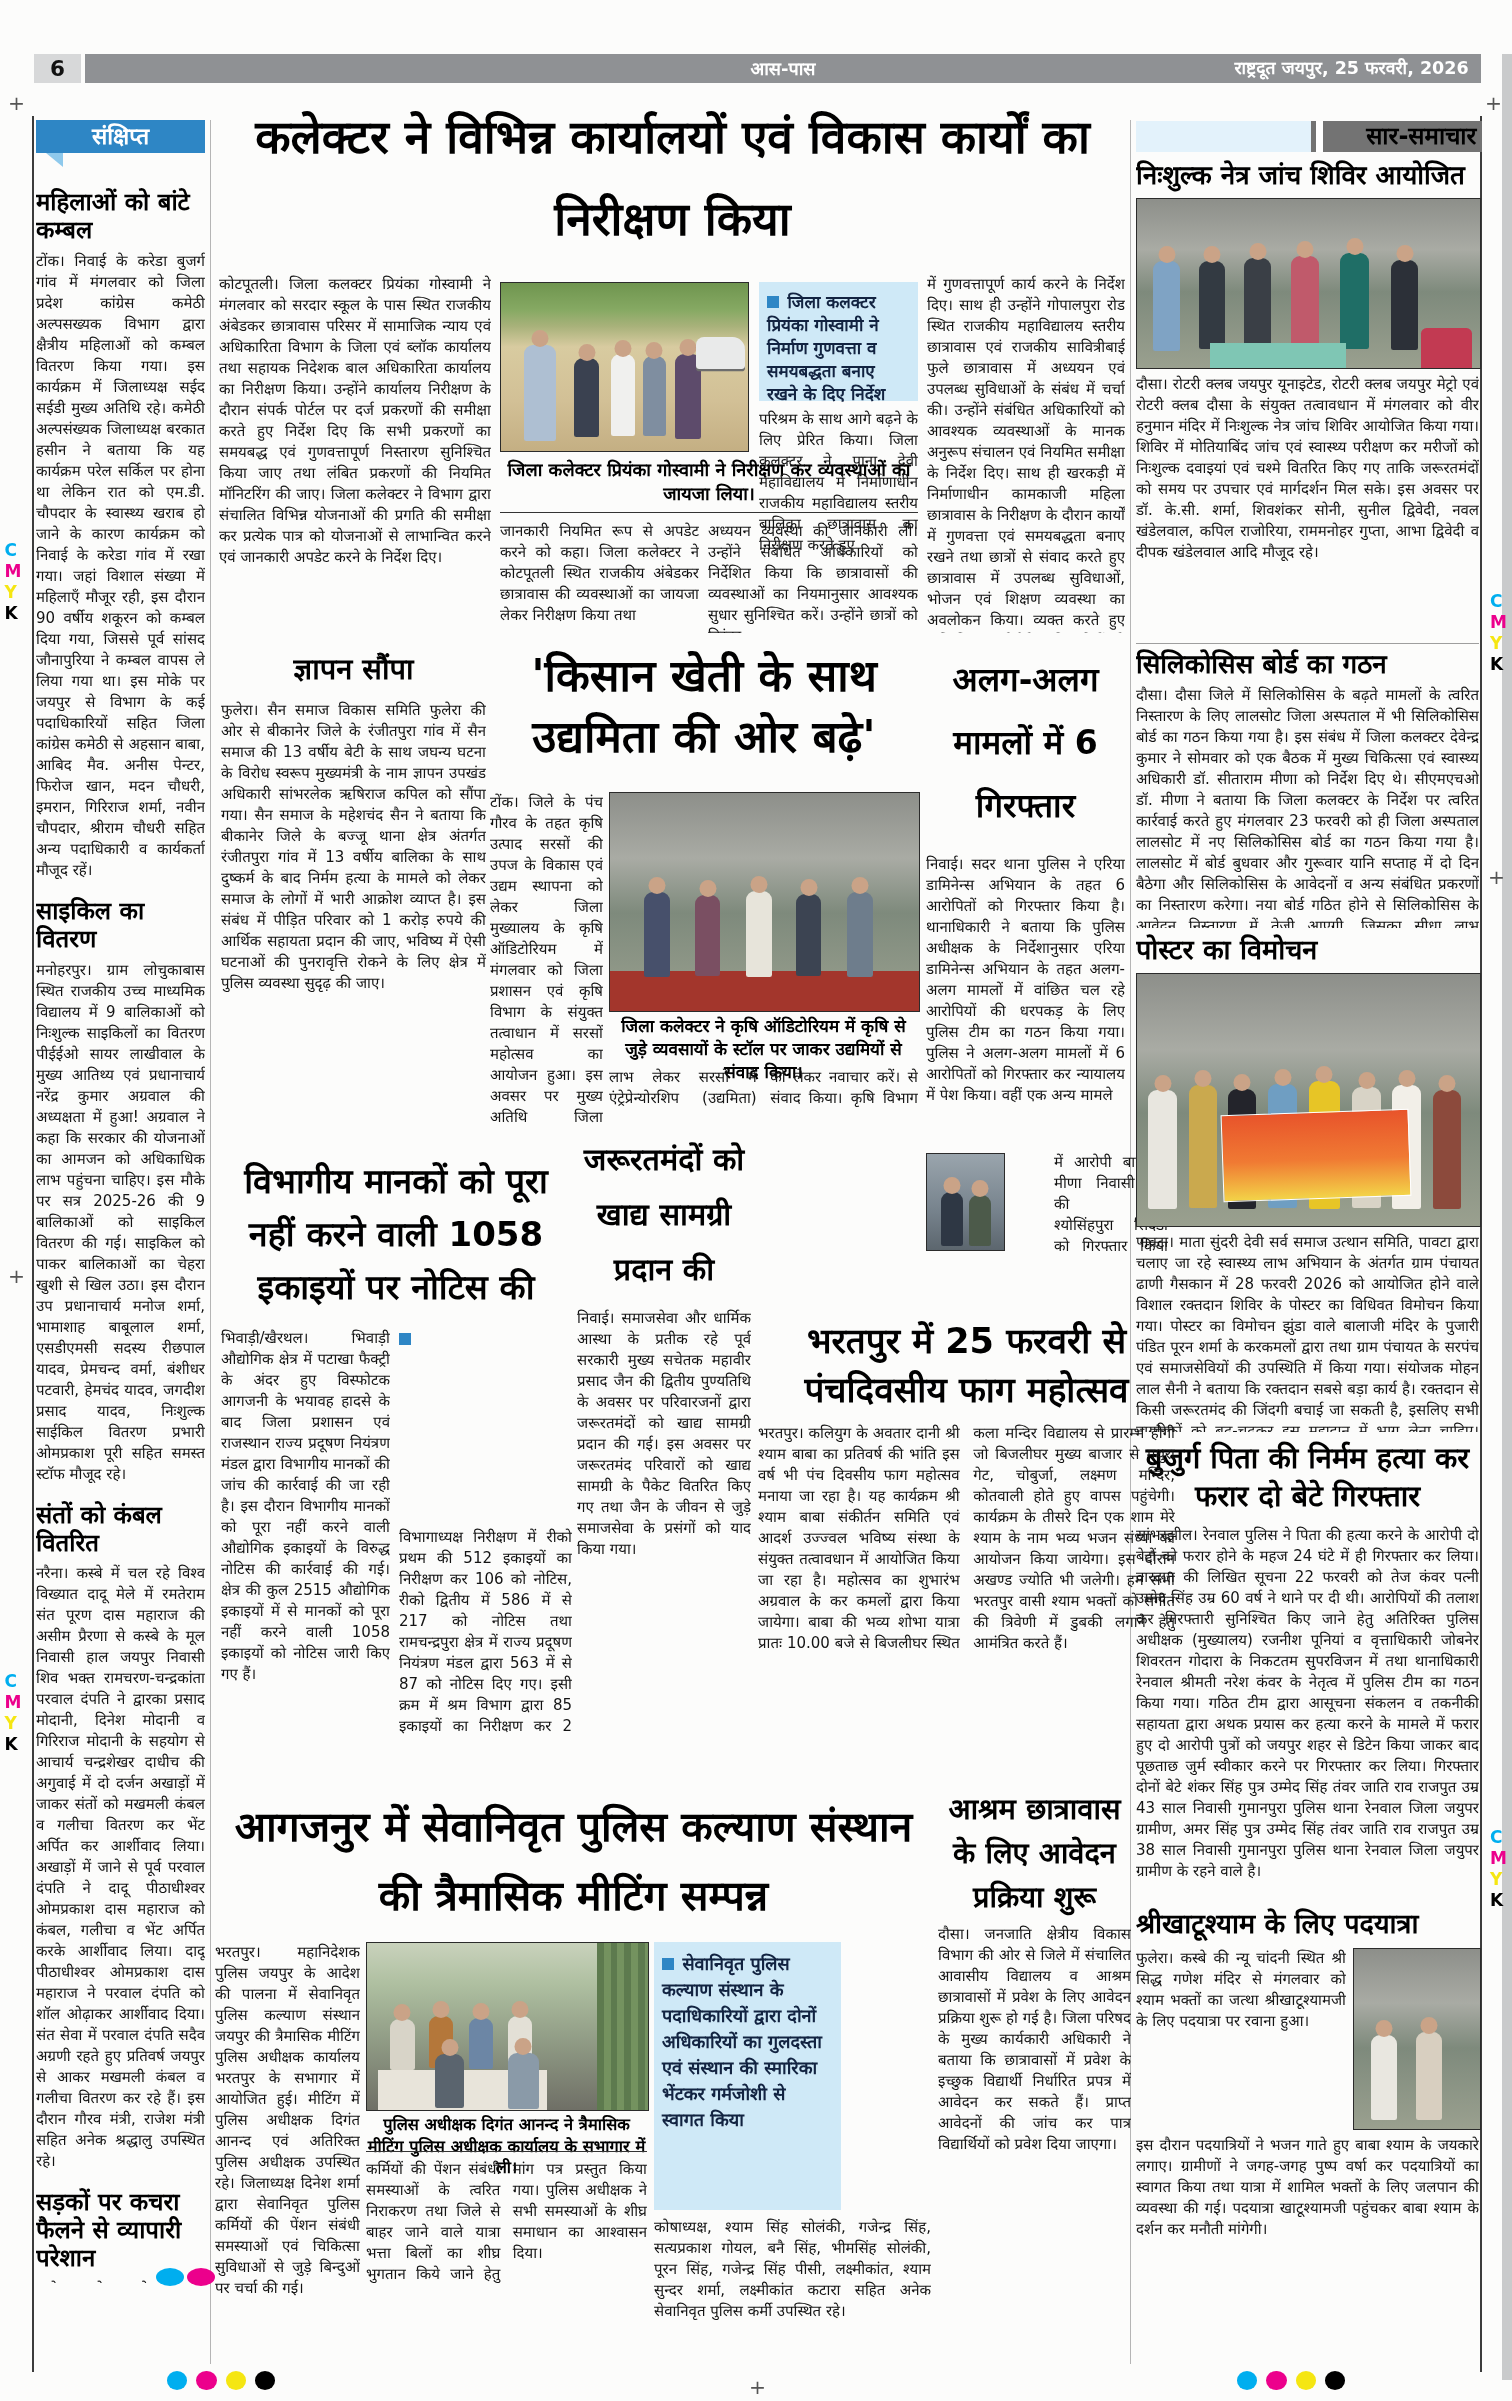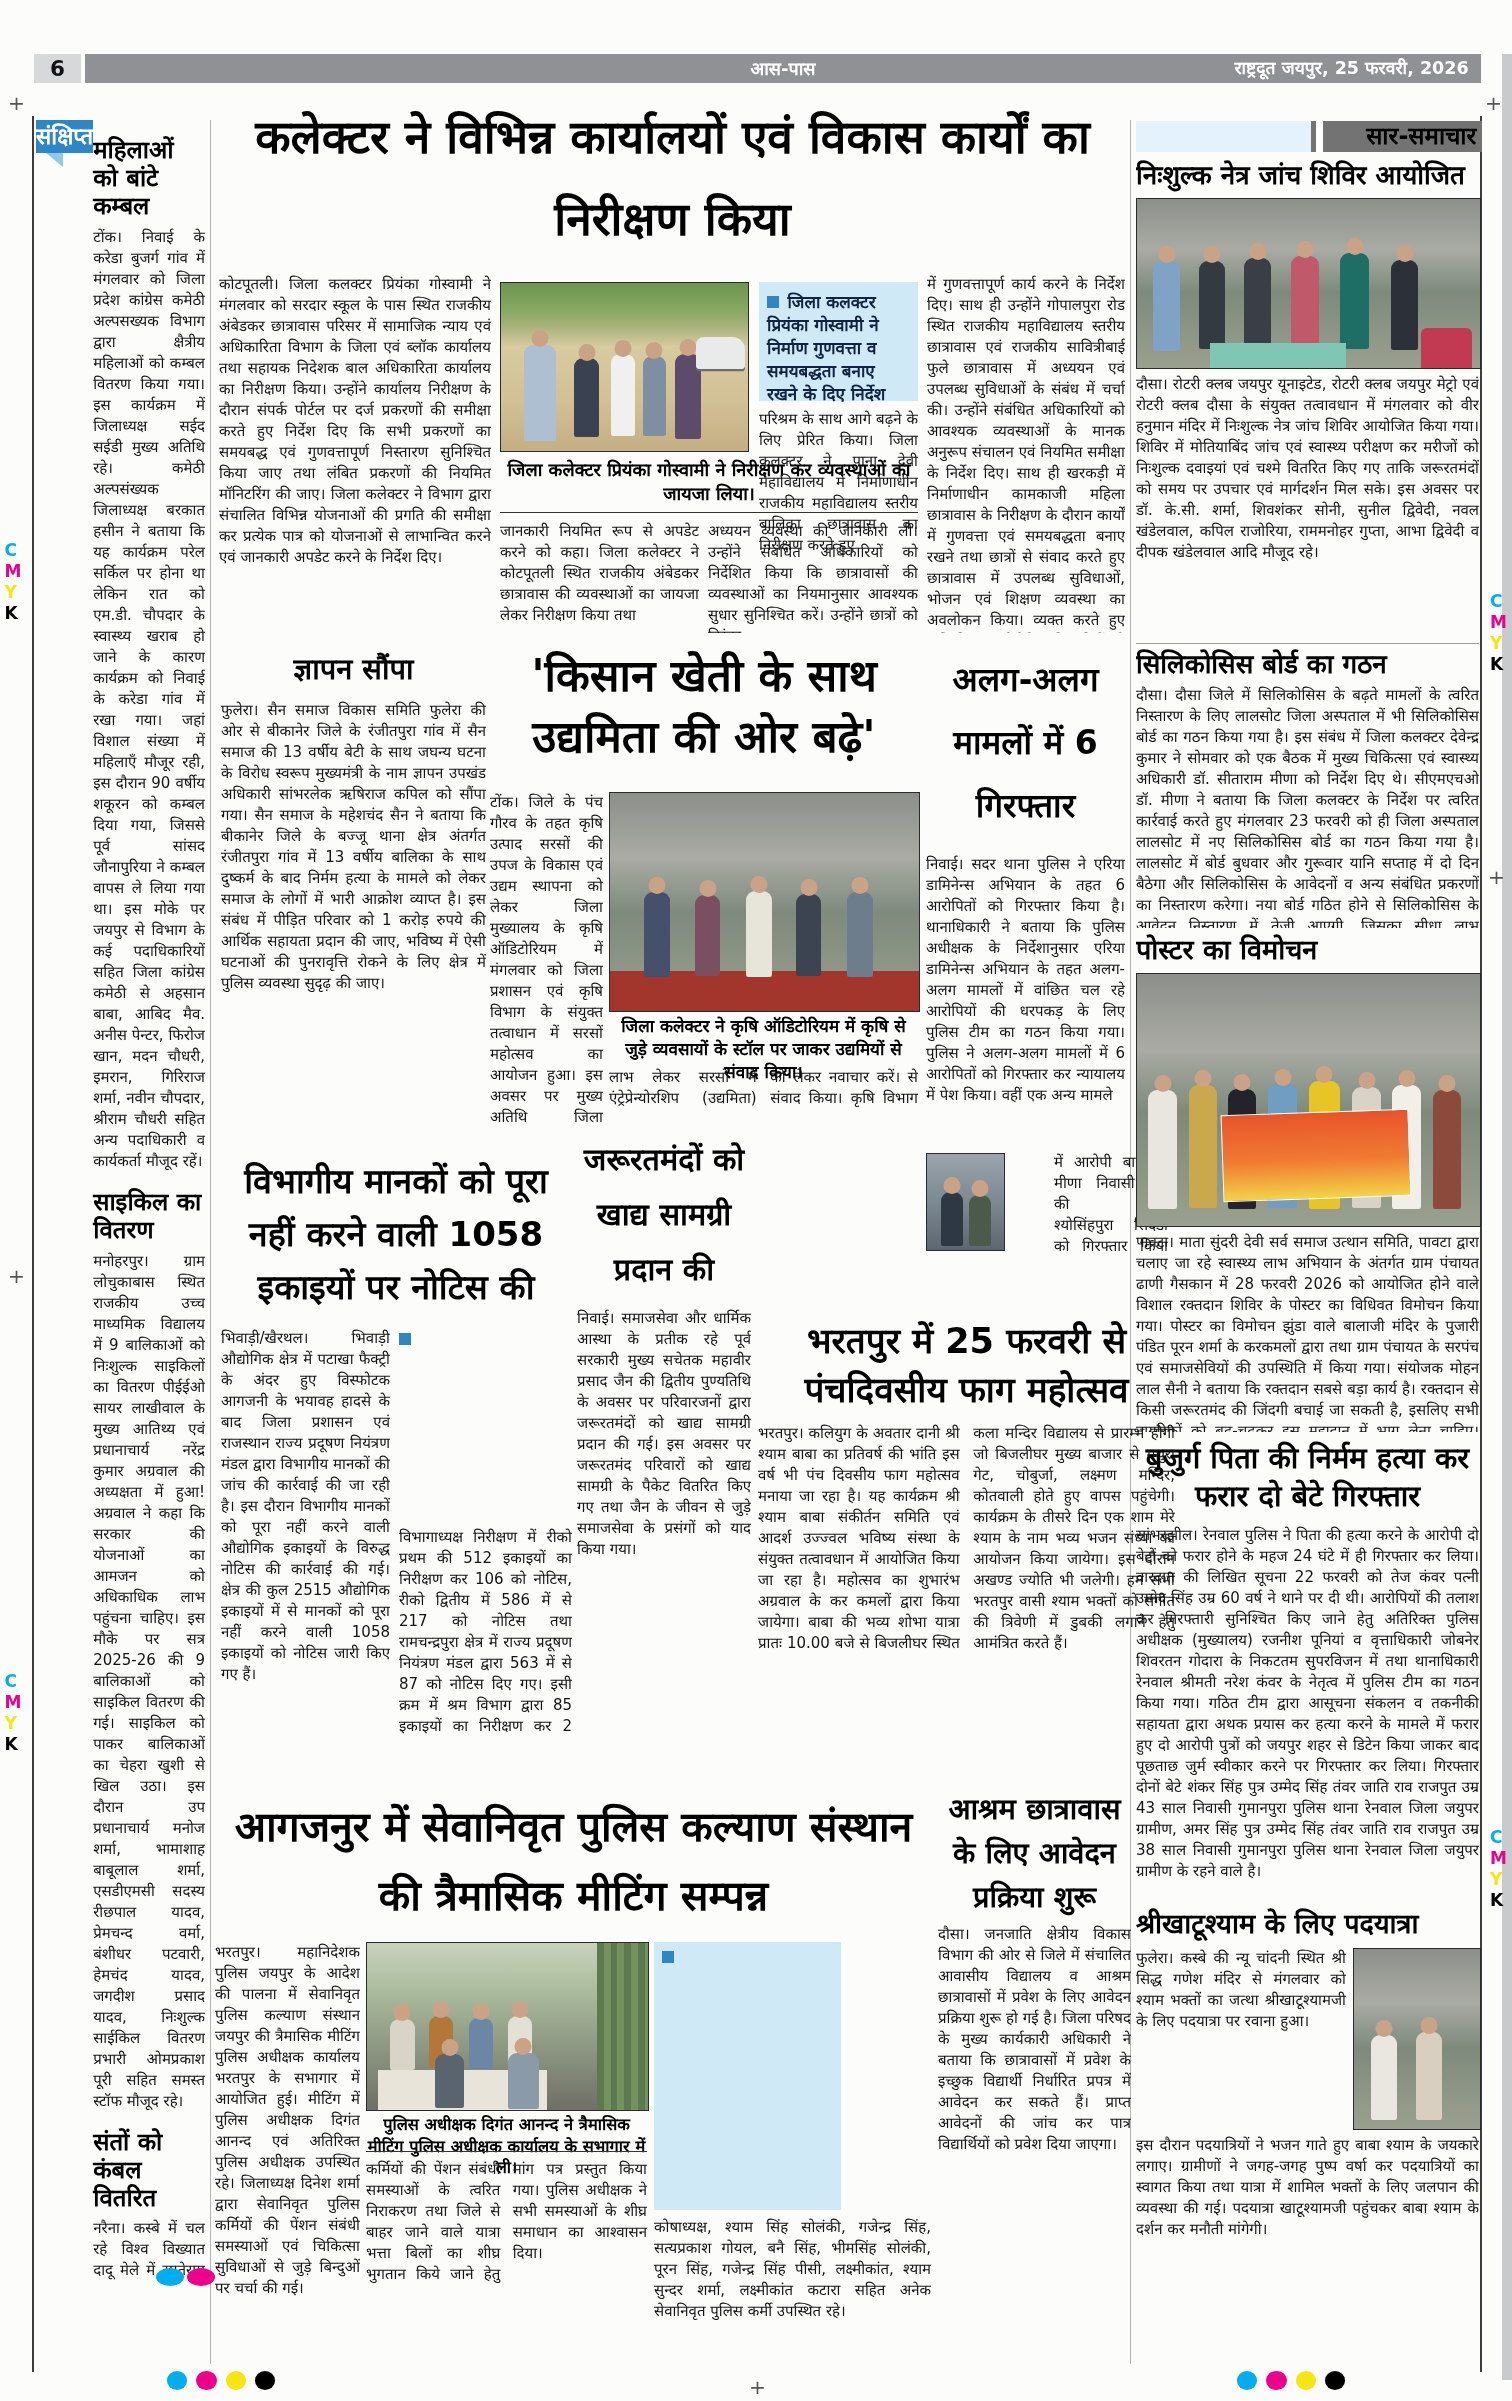--- a/index.html
+++ b/index.html
@@ -24,21 +24,21 @@
   .inset .txt{font-weight:800;color:#122341;font-size:17px;line-height:23px;}
   .bullet{display:inline-block;width:12.4px;height:12.4px;background:#2e86c5;margin-right:8px;}
   .hrule{background:#333;height:1.1px;}
   .grule{background:#9e9e9e;height:1.1px;}
   .vrule{background:#b5b5b5;width:1.1px;}
   .cap{font-weight:800;font-size:18px;line-height:24px;color:#000;text-align:center;}
   .cmyk span{display:block;font-weight:800;font-size:17px;line-height:21px;}
   .cmyk .c{color:#00aeef}.cmyk .m{color:#ec008c}.cmyk .y{color:#f5e612}.cmyk .k{color:#000}
   .dot{display:inline-block;width:20.3px;height:19px;border-radius:50%;margin-right:9px;}
   .cross{color:#555;font-size:20.3px;font-weight:400;}
-  #left-rail{display:flex;flex-direction:row;}
+  #left-rail{display:flex;flex-direction:column;}
   #left-rail h2{font-size:24px;line-height:28px;font-weight:800;margin:16px 0 6.8px 0;color:#000;}
   #left-rail p{margin:0 0 3.4px 0;}
   .tab{background:#2e86c5;color:#fff;font-weight:800;font-size:22.6px;line-height:33px;
        text-align:center;position:relative;}
   .tab::after{content:"";position:absolute;left:10.2px;top:33px;border-left:17px solid transparent;
        border-top:14.7px solid #8ec9ec;}
   .sarbar{background:#737373;position:relative;}
   .sarbar .lighter{position:absolute;left:0;top:0;height:100%;width:175px;background:#e3f2fb;}
   .sarbar .gap{position:absolute;left:180px;top:0;height:100%;width:6.8px;background:#fff;}
   .sarbar .lbl{position:absolute;right:5.6px;top:0;font-weight:800;font-size:24px;line-height:30.5px;color:#000;}
@@ -213,21 +213,21 @@
   <div class="person" style="left:62px;bottom:42px;width:24px;height:52px;background:#b4773a;"></div>
   <div class="person" style="left:102px;bottom:41px;width:24px;height:51px;background:#6c86a5;"></div>
   <div class="person" style="left:141px;bottom:42px;width:24px;height:52px;background:#e3e0d6;"></div>
   <div class="person" style="left:68px;bottom:2.3px;width:29px;height:54px;background:#5a646e;"></div>
   <div class="person" style="left:141px;bottom:1.1px;width:30.5px;height:56px;background:#8a9aa8;"></div>
 </div>
 <div class="abs cap" style="left:366px;top:2114px;width:281px;height:34px;font-size:16.4px;line-height:21.5px;">पुलिस अधीक्षक दिगंत आनन्द ने त्रैमासिक मीटिंग पुलिस अधीक्षक कार्यालय के सभागार में ली।</div>
 <div class="abs hrule" style="left:366px;top:2151px;width:281px;"></div>
 <div class="abs bodytext" style="left:366px;top:2159px;width:281px;height:209px;column-count:2;column-gap:12.4px;">कर्मियों की पेंशन संबंधी समस्याओं के त्वरित निराकरण तथा जिले से बाहर जाने वाले यात्रा भत्ता बिलों का शीघ्र भुगतान किये जाने हेतु मांग पत्र प्रस्तुत किया गया। पुलिस अधीक्षक ने सभी समस्याओं के शीघ्र समाधान का आश्वासन दिया।</div>
 <div class="abs inset" style="left:654px;top:1942px;width:187px;height:268px;">
-  <span class="bullet"></span>
+  <span class="bullet"></span><span class="txt" style="font-size:18px;line-height:26px;">सेवानिवृत पुलिस कल्याण संस्थान के पदाधिकारियों द्वारा दोनों अधिकारियों का गुलदस्ता एवं संस्थान की स्मारिका भेंटकर गर्मजोशी से स्वागत किया</span>
 </div>
 <div class="abs bodytext" style="left:654px;top:2217px;width:277px;height:150px;">कोषाध्यक्ष, श्याम सिंह सोलंकी, गजेन्द्र सिंह, सत्यप्रकाश गोयल, बनै सिंह, भीमसिंह सोलंकी, पूरन सिंह, गजेन्द्र सिंह पीसी, लक्ष्मीकांत, श्याम सुन्दर शर्मा, लक्ष्मीकांत कटारा सहित अनेक सेवानिवृत पुलिस कर्मी उपस्थित रहे।</div>
 
 <div class="abs cmyk" style="left:4.5px;top:540px;">
   <span class="c">C</span>
     <span class="m">M</span>
     <span class="y">Y</span>
     <span class="k">K</span>
 </div>
 <div class="abs cmyk" style="left:4.5px;top:1671px;">

